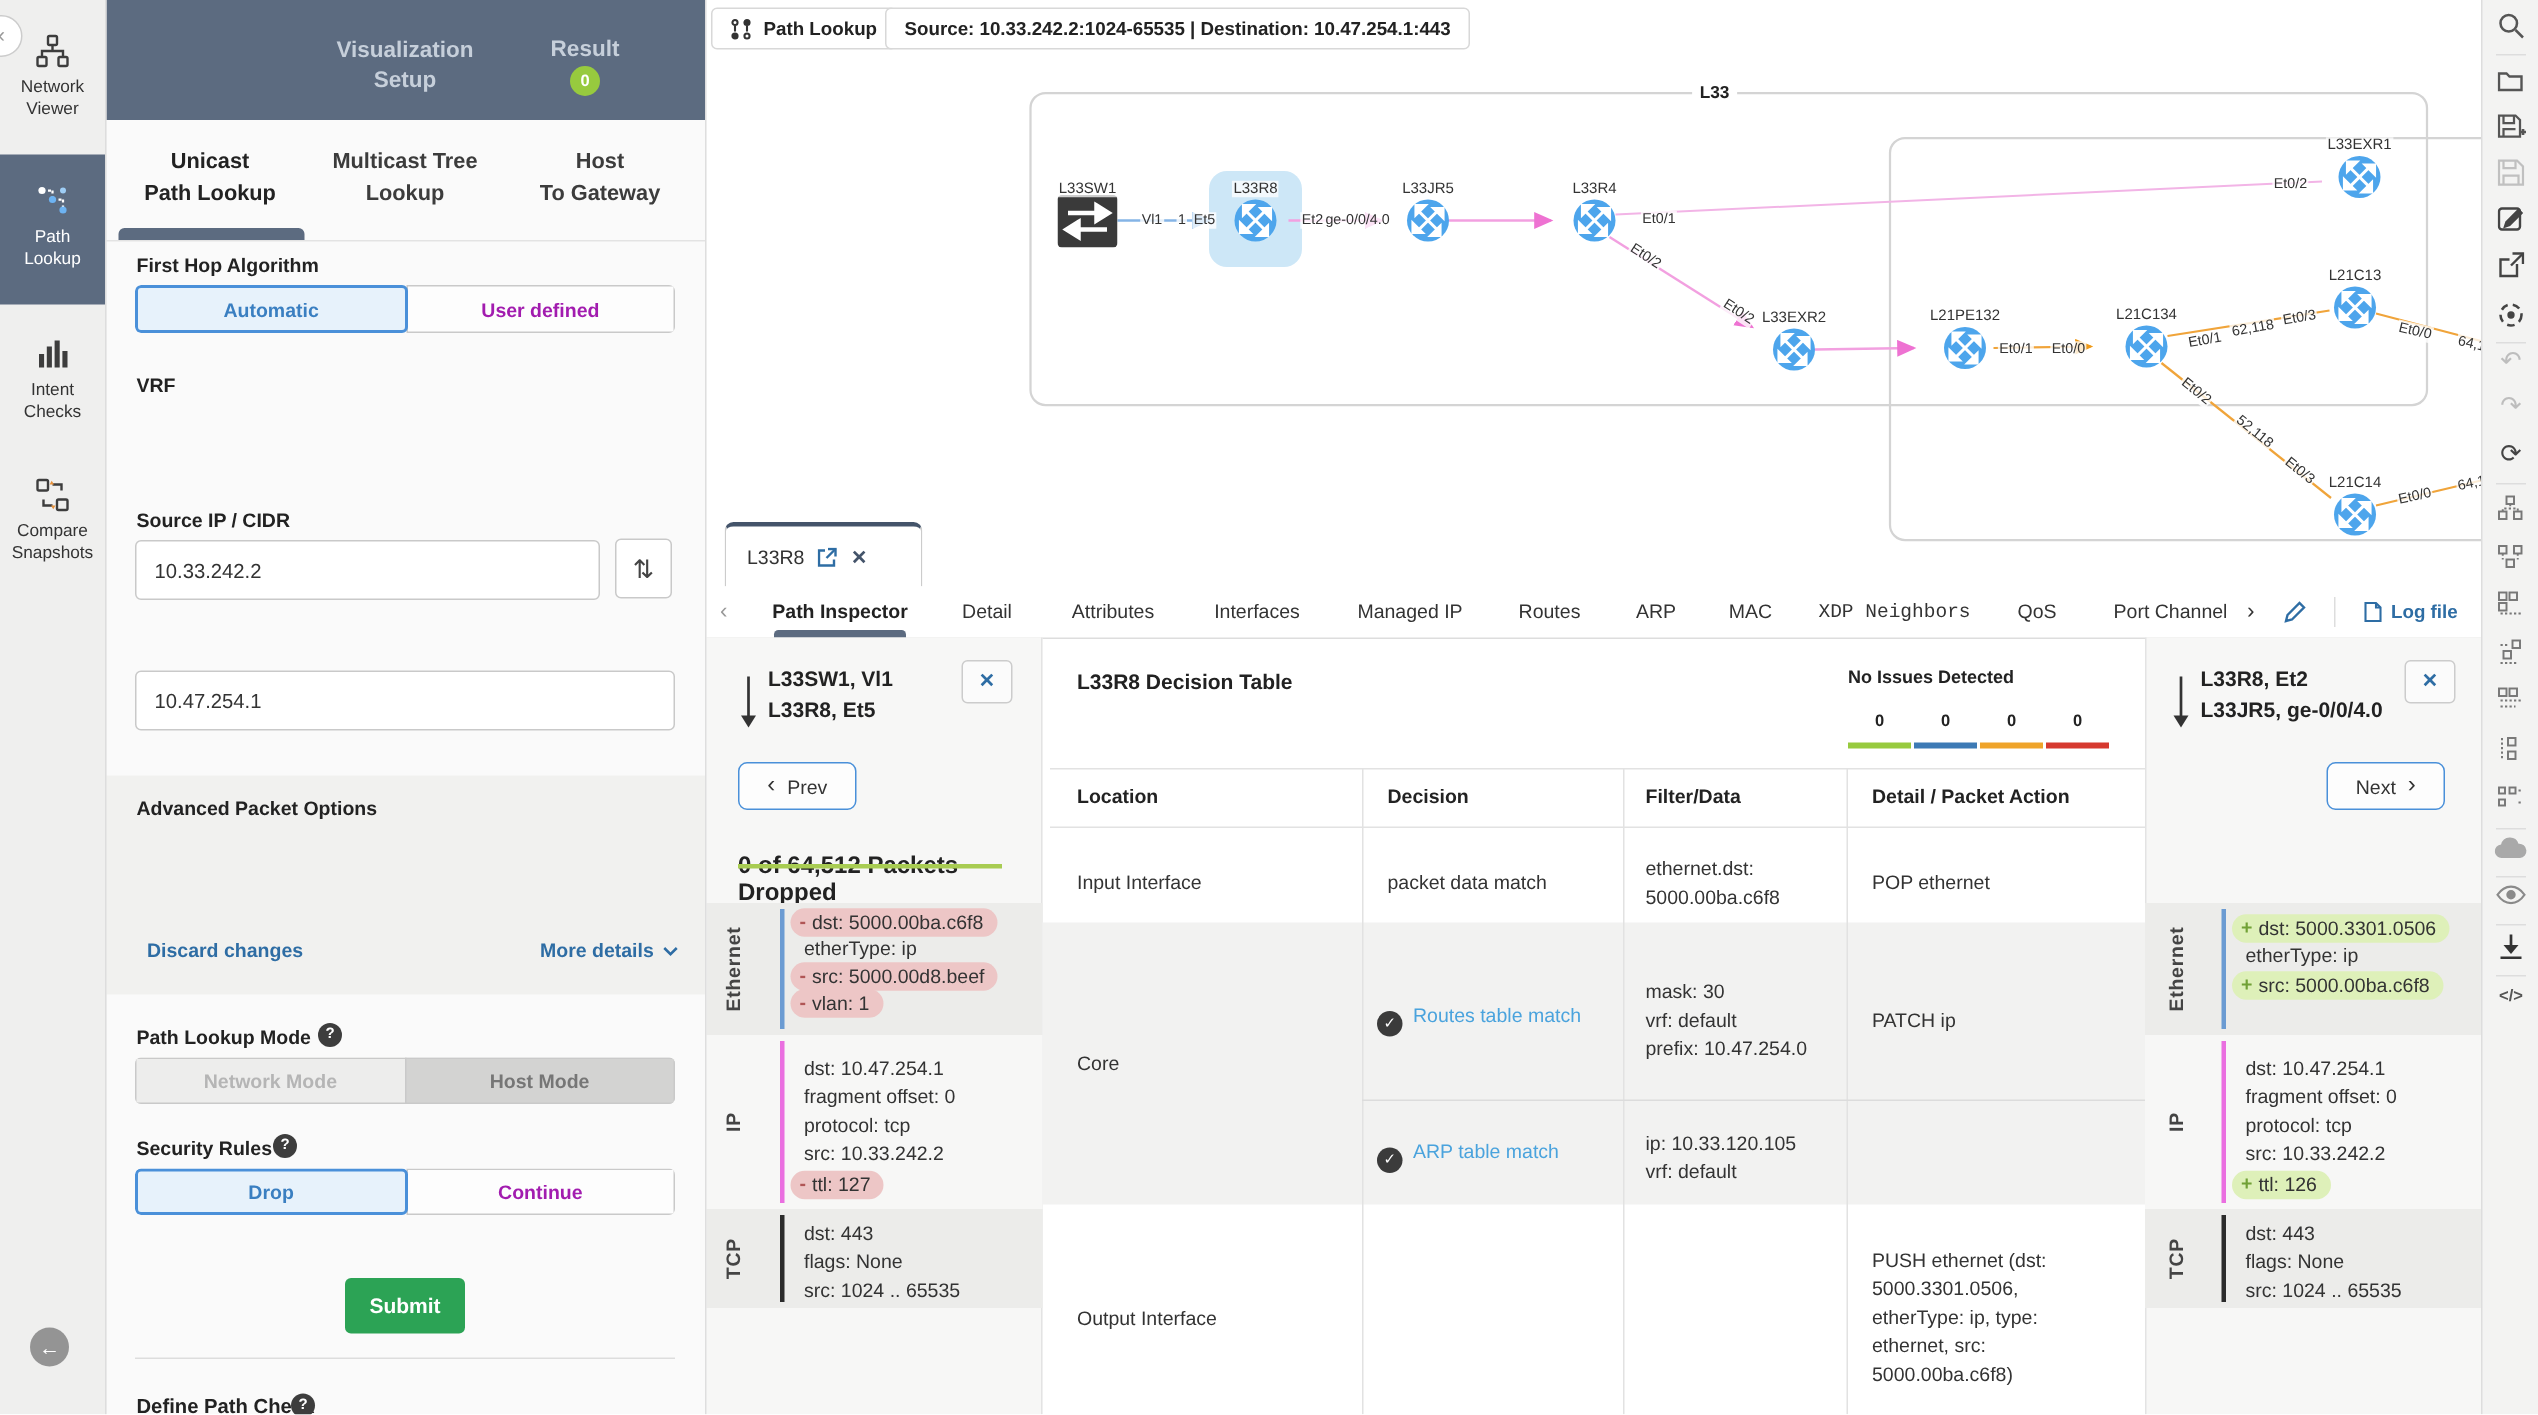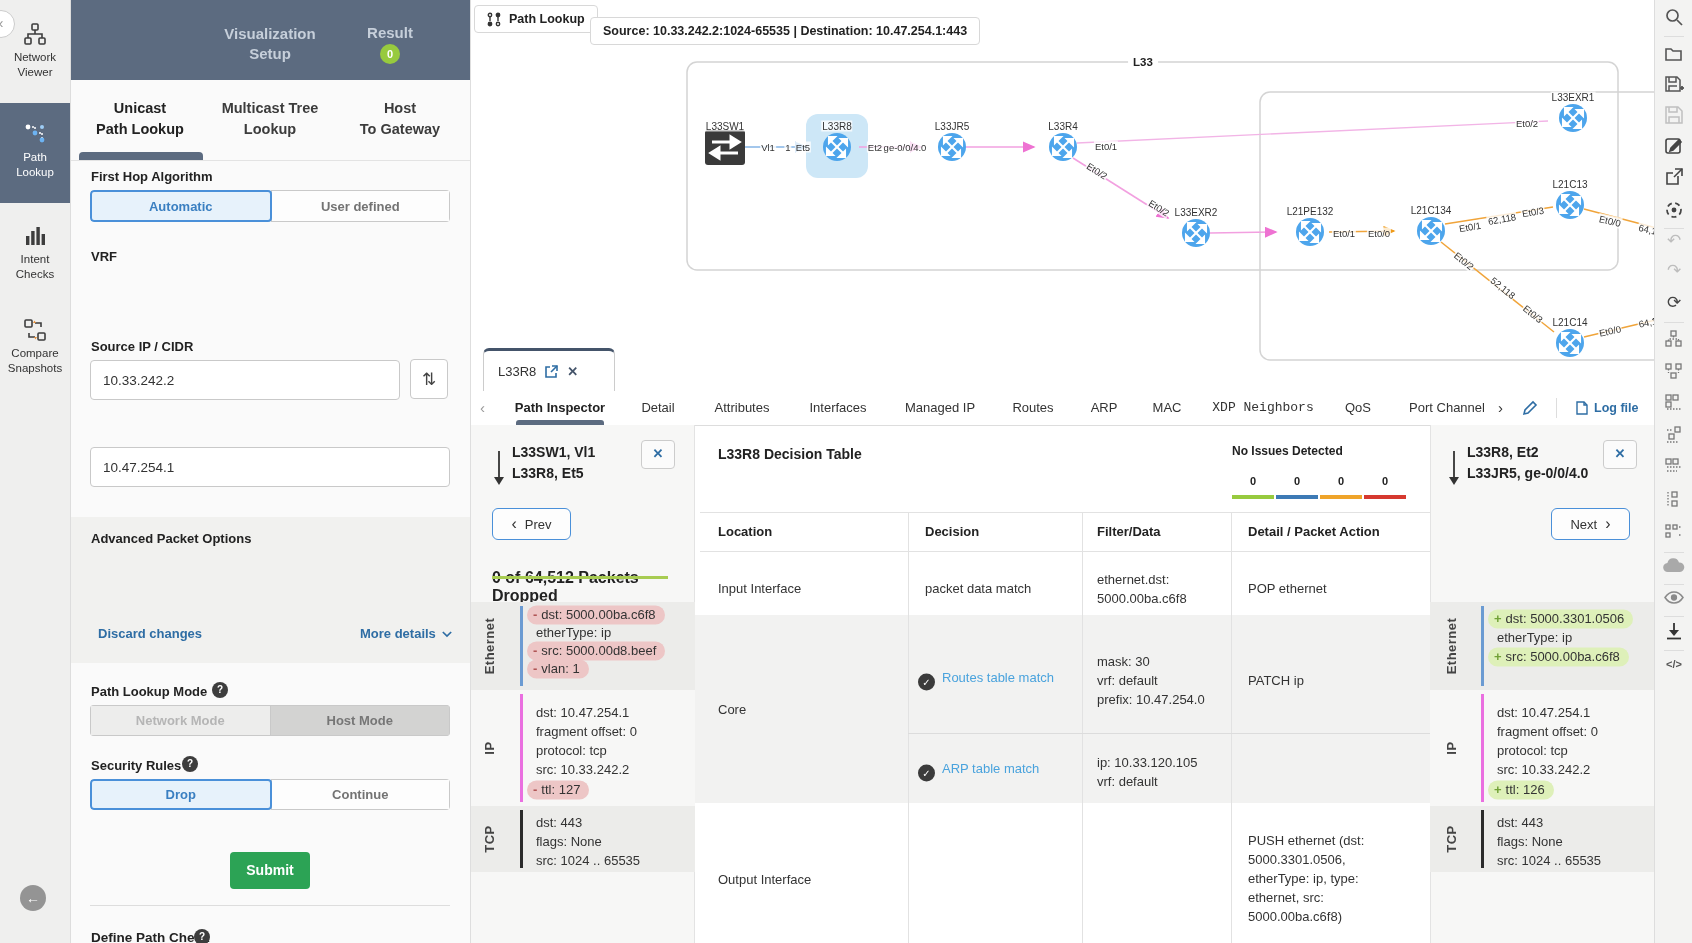--- a/index.html
+++ b/index.html
@@ -18,21 +18,21 @@
   
   #panel{left:70px;top:0;width:400px;height:943px;background:#fafafa;border-right:1px solid #dedede;z-index:20;}
   .phead{position:absolute;left:0;top:0;width:400px;height:80px;background:#5c6b80;}
   .ptab{position:absolute;background:#fff;border-top:4px solid #394a5e;border-radius:4px 4px 0 0;text-align:center;}
   .subrow{position:absolute;left:0;top:80px;width:400px;height:80px;background:#fafafa;border-bottom:1px solid #e3e3e3;}
   .lbl{font-size:13px;font-weight:bold;color:#222;white-space:nowrap;}
   .field{background:#fff;border:1px solid #c9c9c9;border-radius:4px;font-size:13.5px;color:#333;
          display:flex;align-items:center;padding:0 12px;box-sizing:border-box;}
   .segwrap{display:flex;border-radius:4px;overflow:hidden;}
   .seg{flex:1;display:flex;align-items:center;justify-content:center;font-size:13px;font-weight:bold;
-       border:1px solid #c9c9c9;box-sizing:border-box;background:#fdfdfd;color:#737373;}
+       border:1px solid #c9c9c9;box-sizing:border-box;background:#fdfdfd;color:#a21caf;}
   .segon{background:#e7f2fb;border:2px solid #4a90d9;color:#3a7fc1;border-radius:4px;}
   .segdis{background:#ededec;color:#b5b5b5;}
   .segdison{background:#d3d3d2;color:#767676;}
   .qc{display:inline-block;width:16px;height:16px;border-radius:50%;background:#3d3d3d;color:#fff;
       font-size:10px;font-weight:bold;text-align:center;line-height:16px;vertical-align:-3px;}
   .linkblue{color:#2e6da4;font-weight:bold;font-size:13px;}
   .badge{display:inline-block;width:20px;height:20px;border-radius:50%;background:#97ca3e;color:#fff;
          font-size:11px;font-weight:bold;text-align:center;line-height:20px;}
 
   
@@ -93,21 +93,21 @@
       <g fill="none" stroke="#333" stroke-width="1.4">
         <circle cx="3" cy="3" r="1.7"></circle>
           <circle cx="11" cy="3" r="1.7" fill="#333"></circle>
         <circle cx="3" cy="12" r="1.7" fill="#333"></circle>
           <circle cx="11" cy="12" r="1.7"></circle>
         <path d="M3 5v4M11 5v4"></path>
       </g>
     </svg>
     <span>Path Lookup</span>
   </div>
-  <div class="abs chip" style="left:590px;top:5px;margin-top:12px;">
+  <div class="abs chip" style="left:590px;top:5px;">
     <span>Source: 10.33.242.2:1024-65535 | Destination: 10.47.254.1:443</span>
   </div>
 
   <svg class="abs" style="left:470px;top:0;" width="1222" height="391" viewBox="470 0 1222 391">
     <defs>
       <marker id="mB" markerWidth="9" markerHeight="8" refX="7" refY="3.5" orient="auto">
           <path d="M0 0L8 3.5L0 7z" fill="#5a9fe0"></path>
         </marker>
       <marker id="mP" markerWidth="9" markerHeight="8" refX="7" refY="3.5" orient="auto">
           <path d="M0 0L8 3.5L0 7z" fill="#ee72d2"></path>

